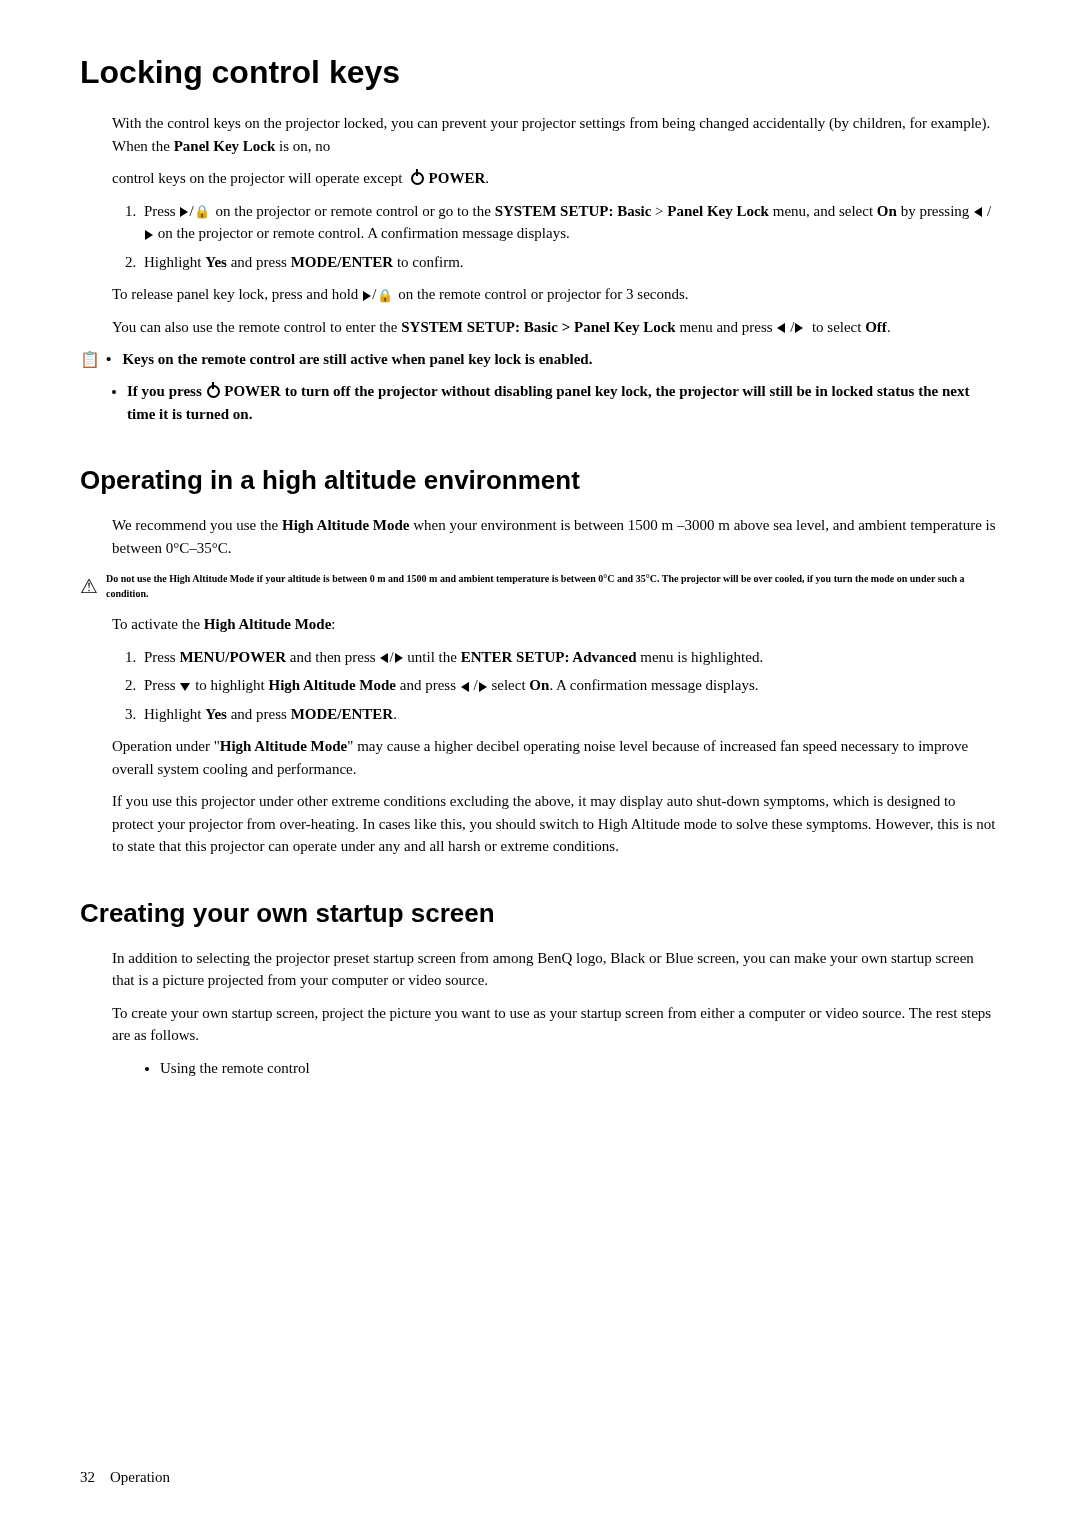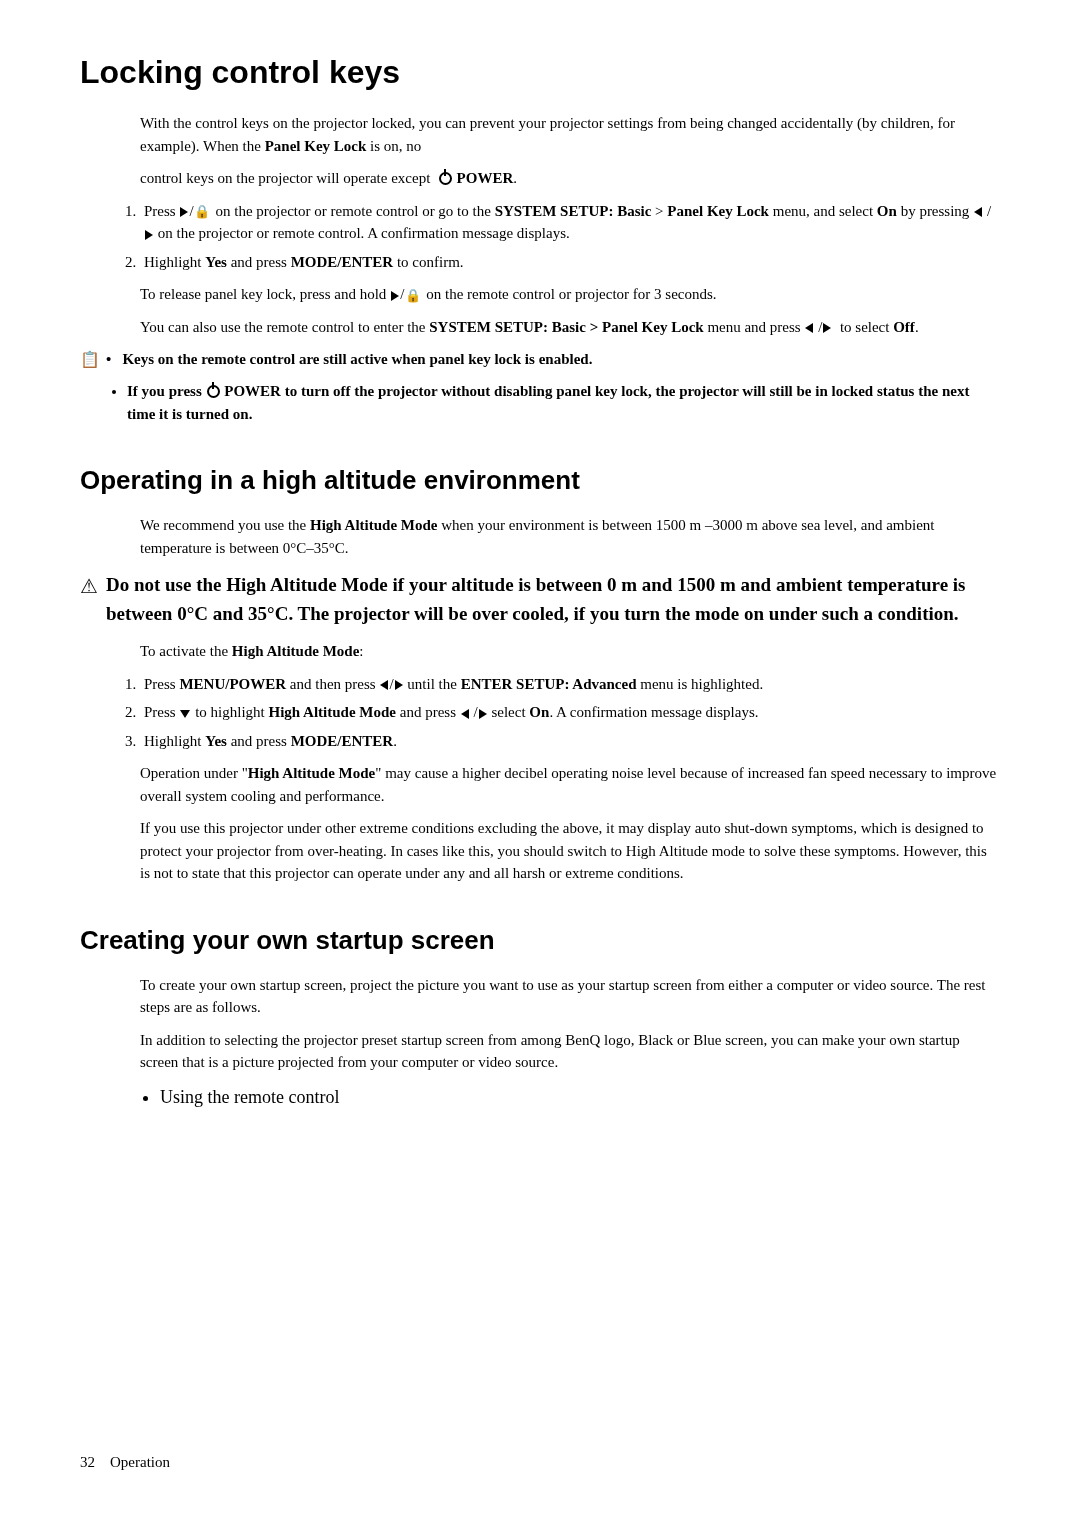--- a/index.html
+++ b/index.html
@@ -21,55 +21,55 @@
       margin-top: 0;
     }
     h2.section-title {
       font-family: Arial, Helvetica, sans-serif;
       font-size: 26px;
       font-weight: bold;
       margin-bottom: 14px;
       margin-top: 36px;
     }
     .body-text {
-      margin-left: 60px;
+      margin-left: 32px;
       margin-bottom: 10px;
       font-size: 15px;
     }
     ol {
       margin-left: 60px;
       margin-bottom: 10px;
     }
     ol li {
       margin-bottom: 6px;
       font-size: 15px;
       padding-left: 4px;
     }
     ul.bullet-list {
       list-style: disc;
       margin-left: 80px;
       margin-bottom: 10px;
     }
     ul.bullet-list li {
       margin-bottom: 2px;
-      font-size: 18px;
+      font-size: 15px;
     }
     .warning-box {
       display: flex;
       align-items: flex-start;
       margin: 12px 0 12px 0;
       gap: 8px;
     }
     .warning-icon {
       font-size: 20px;
       margin-top: 0px;
       flex-shrink: 0;
     }
     .warning-text {
-      font-size: 19px;
+      font-size: 10px;
     }
     b, strong {
       font-weight: bold;
     }
     .power-icon {
       display: inline-block;
       width: 13px;
       height: 13px;
       border: 2px solid #000;
       border-radius: 50%;
@@ -82,21 +82,21 @@
       position: absolute;
       top: -5px;
       left: 50%;
       transform: translateX(-50%);
       width: 2px;
       height: 7px;
       background: #000;
     }
     .footer {
       position: absolute;
-      bottom: 56px;
+      bottom: 41px;
       left: 80px;
       font-size: 15px;
     }
     .tri-right {
       display: inline-block;
       width: 0;
       height: 0;
       border-top: 5px solid transparent;
       border-bottom: 5px solid transparent;
       border-left: 8px solid #000;
@@ -246,30 +246,30 @@
     In cases like this, you should switch to High Altitude mode to solve these symptoms.
     However, this is not to state that this projector can operate under any and all harsh or
     extreme conditions.
   </p>
 </div>
 
 <div>
   <h2 class="section-title">Creating your own startup screen</h2>
 
   <p class="body-text">
-    To create your own startup screen, project the picture you want to use as your startup screen
-    from either a computer or video source. The rest steps are as follows.
-  </p>
-
-  <p class="body-text">
     In addition to selecting the projector preset startup screen from among BenQ logo, Black or
     Blue screen, you can make your own startup screen that is a picture projected from your
     computer or video source.
   </p>
 
+  <p class="body-text">
+    To create your own startup screen, project the picture you want to use as your startup screen
+    from either a computer or video source. The rest steps are as follows.
+  </p>
+
   <ul class="bullet-list">
     <li>Using the remote control</li>
   </ul>
 </div>
 
 <div class="footer">
   <span>32</span>&nbsp;&nbsp;&nbsp;&nbsp;<span>Operation</span>
 </div>
 
 </body></html>

